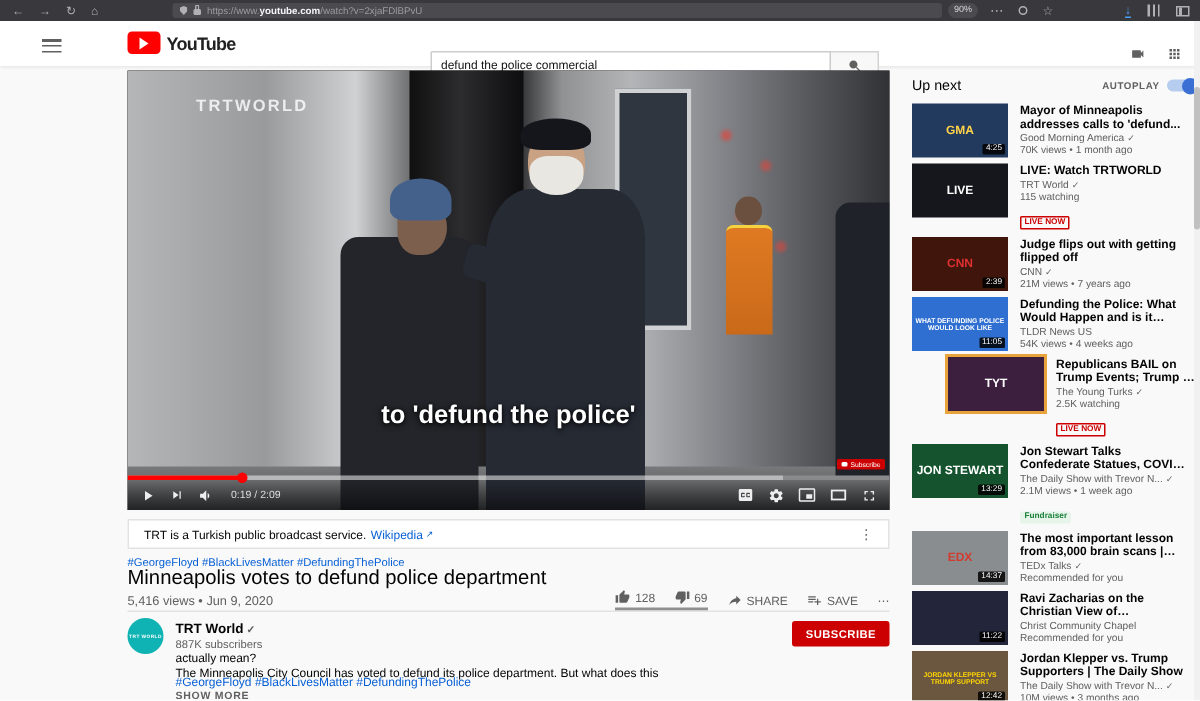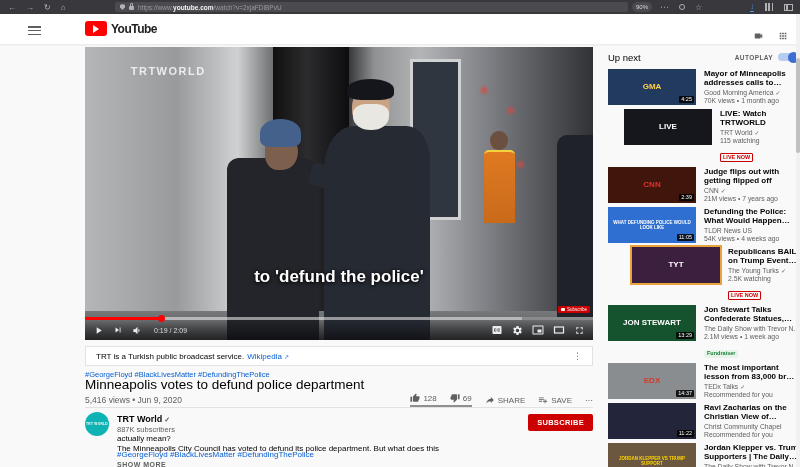--- a/index.html
+++ b/index.html
@@ -95,21 +95,21 @@
   .desc-tags{position:absolute;left:117px;top:450px;font-size:8px;color:#065fd4;cursor:pointer;}
   .show-more{position:absolute;left:117px;top:461px;font-size:7px;font-weight:bold;color:#606060;letter-spacing:.5px;cursor:pointer;}
   
   .sidebar{position:absolute;left:608px;top:44px;width:190px;}
   .sidebar-head{display:flex;align-items:center;height:16px;margin:5px 0 4px 0;}
   .upnext{font-size:9.5px;color:#030303;}
   .autoplay{margin-left:auto;font-size:6.5px;font-weight:bold;color:#606060;letter-spacing:.4px;}
   .toggle{width:20px;height:8px;border-radius:4px;background:#b7cdf0;margin-left:5px;position:relative;cursor:pointer;}
   .toggle i{position:absolute;right:-1px;top:-1.5px;width:11px;height:11px;border-radius:50%;background:#3b6fd4;}
   .s-item{display:flex;margin-bottom:4px;cursor:pointer;}
-  .s-thumb{position:relative;width:64px;height:36px;flex:none;background:#444;overflow:hidden;padding-left:24px;}
+  .s-thumb{position:relative;width:64px;height:36px;flex:none;background:#444;overflow:hidden;}
   .thumb-label{position:absolute;inset:0;display:flex;align-items:center;justify-content:center;color:#fff;font-weight:bold;font-size:8px;text-align:center;line-height:8px;padding:1px;}
   .dur{position:absolute;right:2px;bottom:2px;background:rgba(0,0,0,.85);color:#fff;font-size:5.5px;padding:0 2px;border-radius:1px;line-height:7px;}
   .s-text{margin-left:8px;width:114px;}
   .s-title{font-size:8px;font-weight:bold;color:#030303;line-height:9px;display:-webkit-box;-webkit-line-clamp:2;-webkit-box-orient:vertical;overflow:hidden;}
   .s-ch{font-size:6.8px;color:#606060;margin-top:2px;line-height:8px;white-space:nowrap;overflow:hidden;}
   .s-meta{font-size:6.8px;color:#606060;line-height:8px;}
   .s-badge{display:inline-block;font-size:5.5px;font-weight:bold;margin-top:2px;line-height:7px;}
   .badge-live{color:#cc0000;border:1px solid #cc0000;padding:0 2px;border-radius:1px;}
   .badge-fundraiser{color:#188038;background:#e6f4ea;padding:0.5px 3px;border-radius:2px;}
   
@@ -150,20 +150,28 @@
     <div class="hamburger">
         <i></i>
         <i></i>
         <i></i>
       </div>
     <div class="logo">
       <span class="logo-box">
           <i></i>
         </span>
       <span class="logo-text">YouTube</span>
+    </div>
+    <div class="searchwrap">
+      <input value="defund the police commercial" style="">
+      <div class="search-btn">
+        <svg width="10" height="10" viewBox="0 0 24 24" fill="currentColor">
+            <path d="M15.5 14h-.79l-.28-.27C15.41 12.59 16 11.11 16 9.5 16 5.91 13.09 3 9.5 3S3 5.91 3 9.5 5.91 16 9.5 16c1.61 0 3.09-.59 4.23-1.57l.27.28v.79l5 4.99L20.49 19l-4.99-5z"></path>
+          </svg>
+      </div>
     </div>
     <div class="hdr-icons">
       <svg width="13" height="10" viewBox="0 0 24 24" fill="currentColor">
           <path d="M17 10.5V7c0-.55-.45-1-1-1H4c-.55 0-1 .45-1 1v10c0 .55.45 1 1 1h12c.55 0 1-.45 1-1v-3.5l4 4v-11l-4 4z"></path>
         </svg>
       <svg width="10" height="10" viewBox="0 0 24 24" fill="currentColor">
           <path d="M4 8h4V4H4v4zm6 12h4v-4h-4v4zm-6 0h4v-4H4v4zm0-6h4v-4H4v4zm6 0h4v-4h-4v4zm6-10v4h4V4h-4zm-6 4h4V4h-4v4zm6 6h4v-4h-4v4zm0 6h4v-4h-4v4z"></path>
         </svg>
     </div>
   </div>
@@ -302,21 +310,21 @@
     </div>
     <div class="s-text">
       <div class="s-title">Mayor of Minneapolis addresses calls to 'defund...</div>
       <div class="s-ch"><span>Good Morning America</span><span style="margin-left:2px;font-size:6px;">✓</span></div>
       <div class="s-meta">70K views • 1 month ago</div>
 
     </div>
   </div>
 
   <div class="s-item">
-    <div class="s-thumb" style="background: rgb(21, 23, 28); margin-left: 16px;">
+    <div class="s-thumb" style="background: rgb(21, 23, 28);">
       <span class="thumb-label" style="color: rgb(255, 255, 255);">LIVE</span>
 
     </div>
     <div class="s-text">
       <div class="s-title">LIVE: Watch TRTWORLD</div>
       <div class="s-ch"><span>TRT World</span><span style="margin-left:2px;font-size:6px;">✓</span></div>
       <div class="s-meta">115 watching</div>
       <span class="s-badge badge-live">LIVE NOW</span>
     </div>
   </div>

